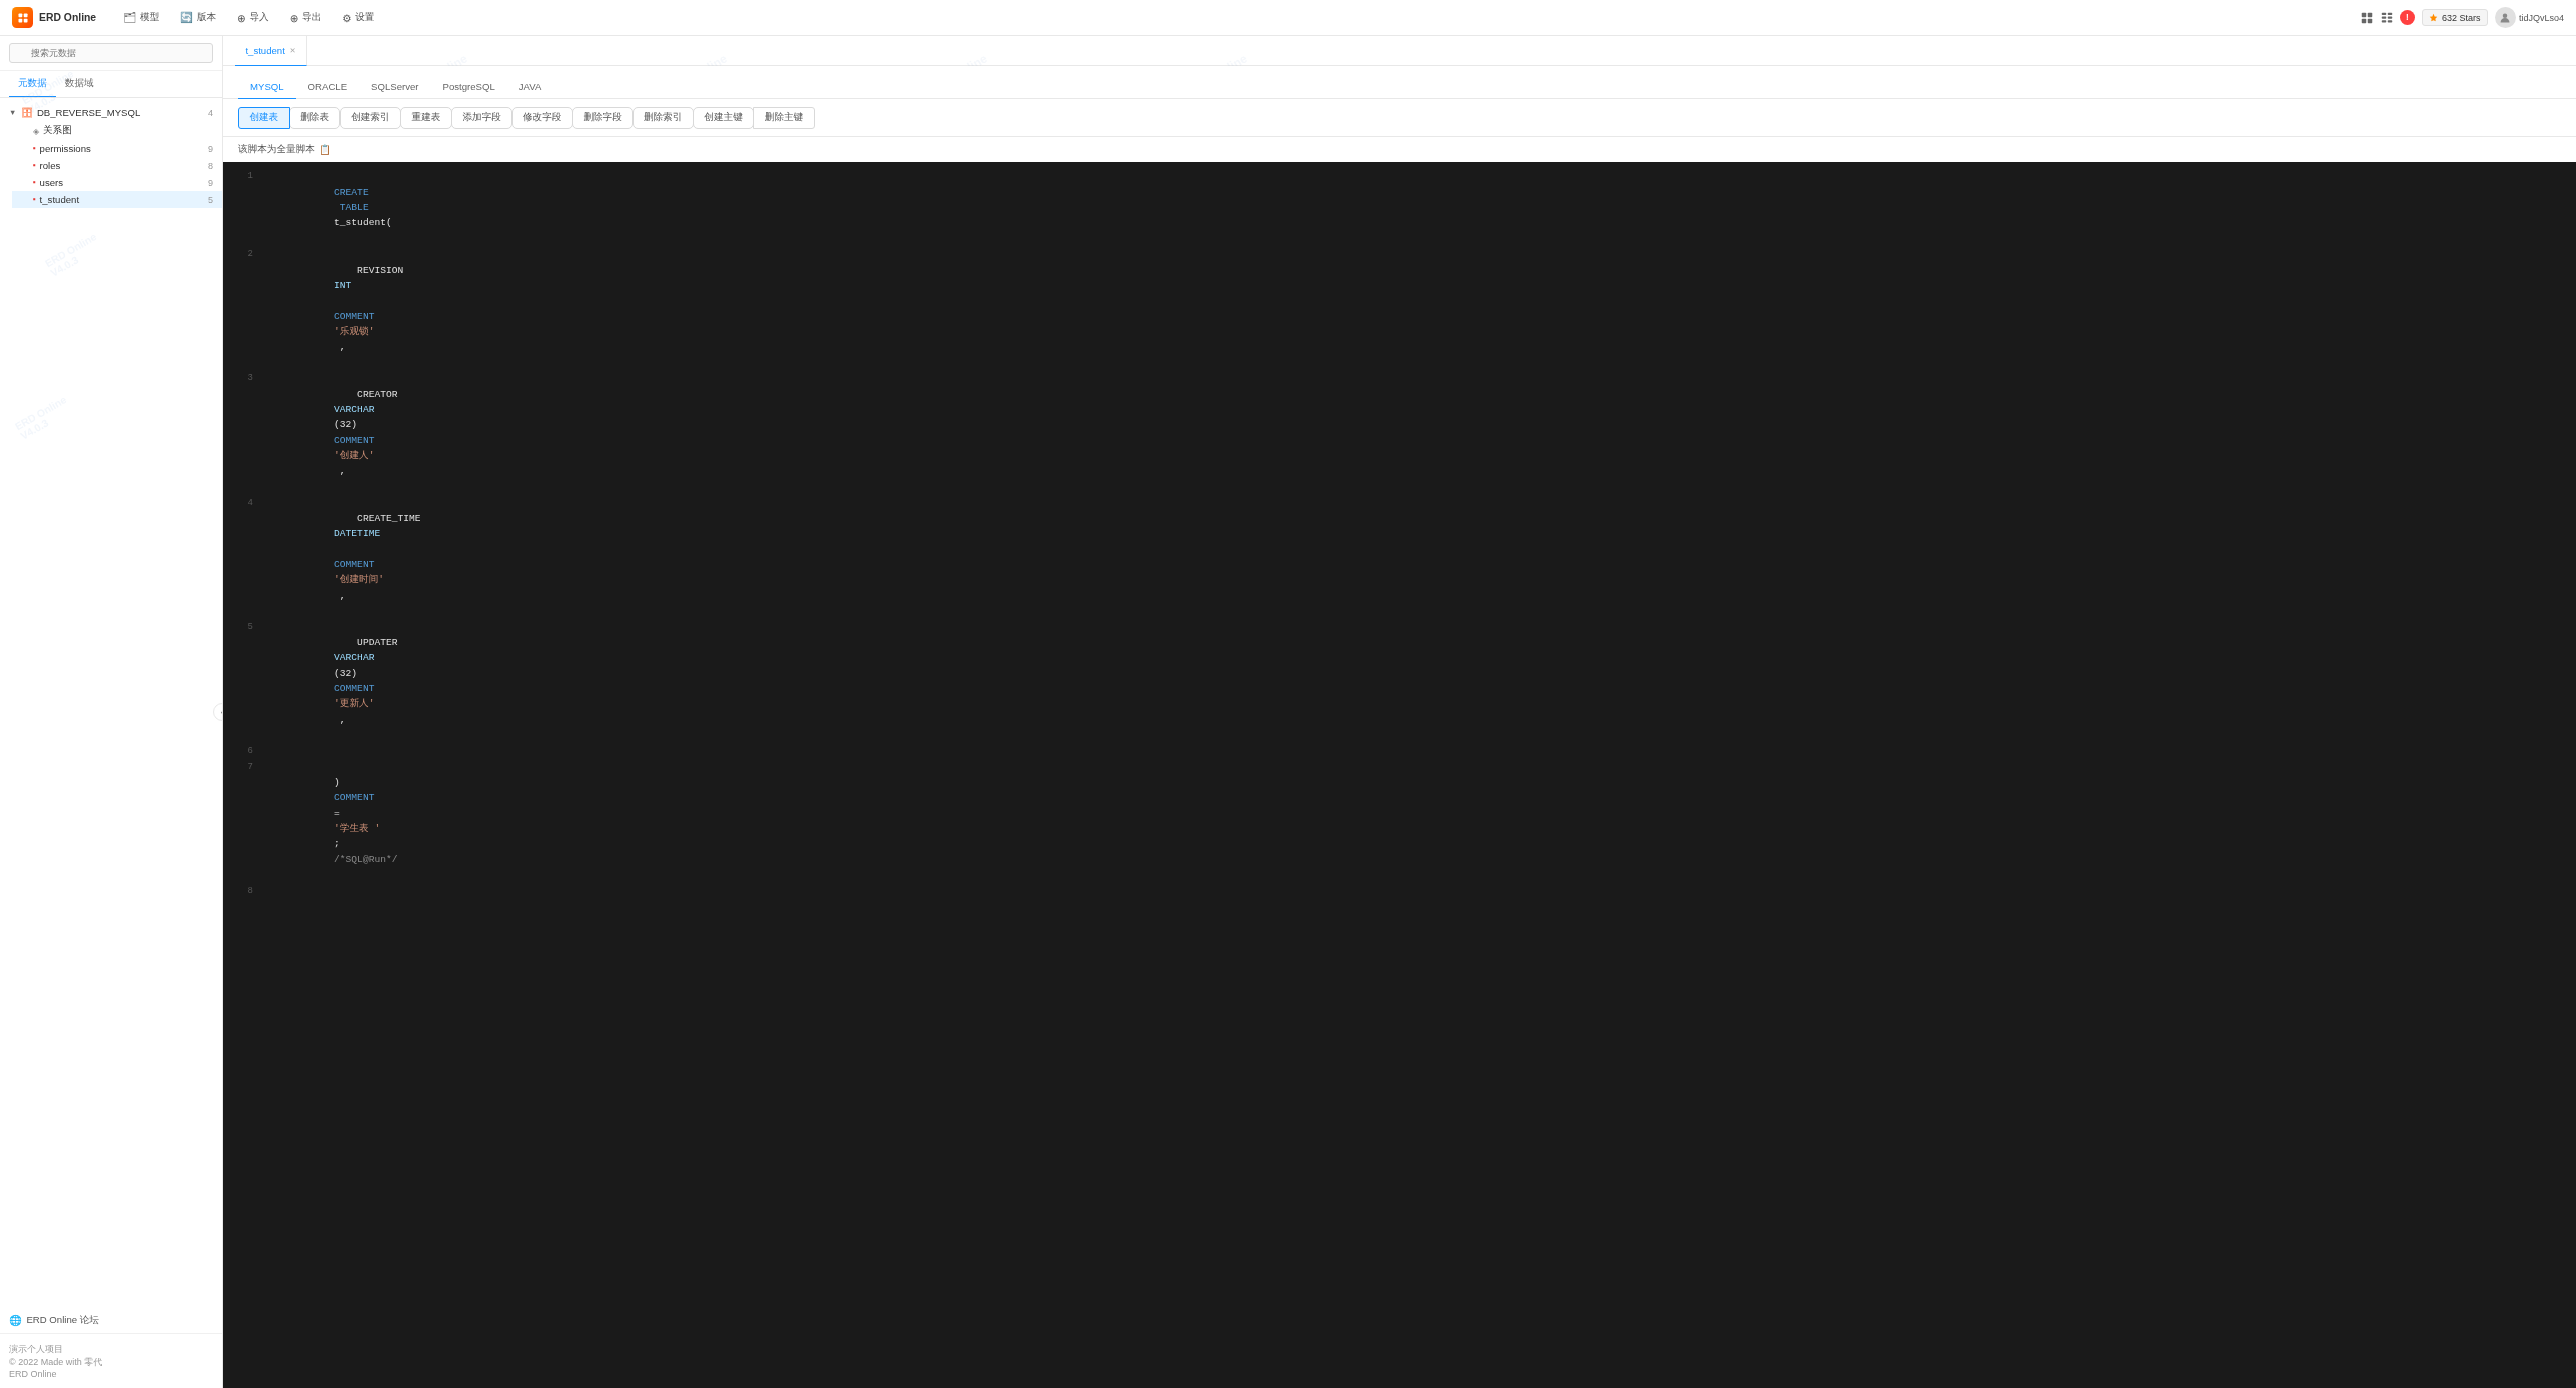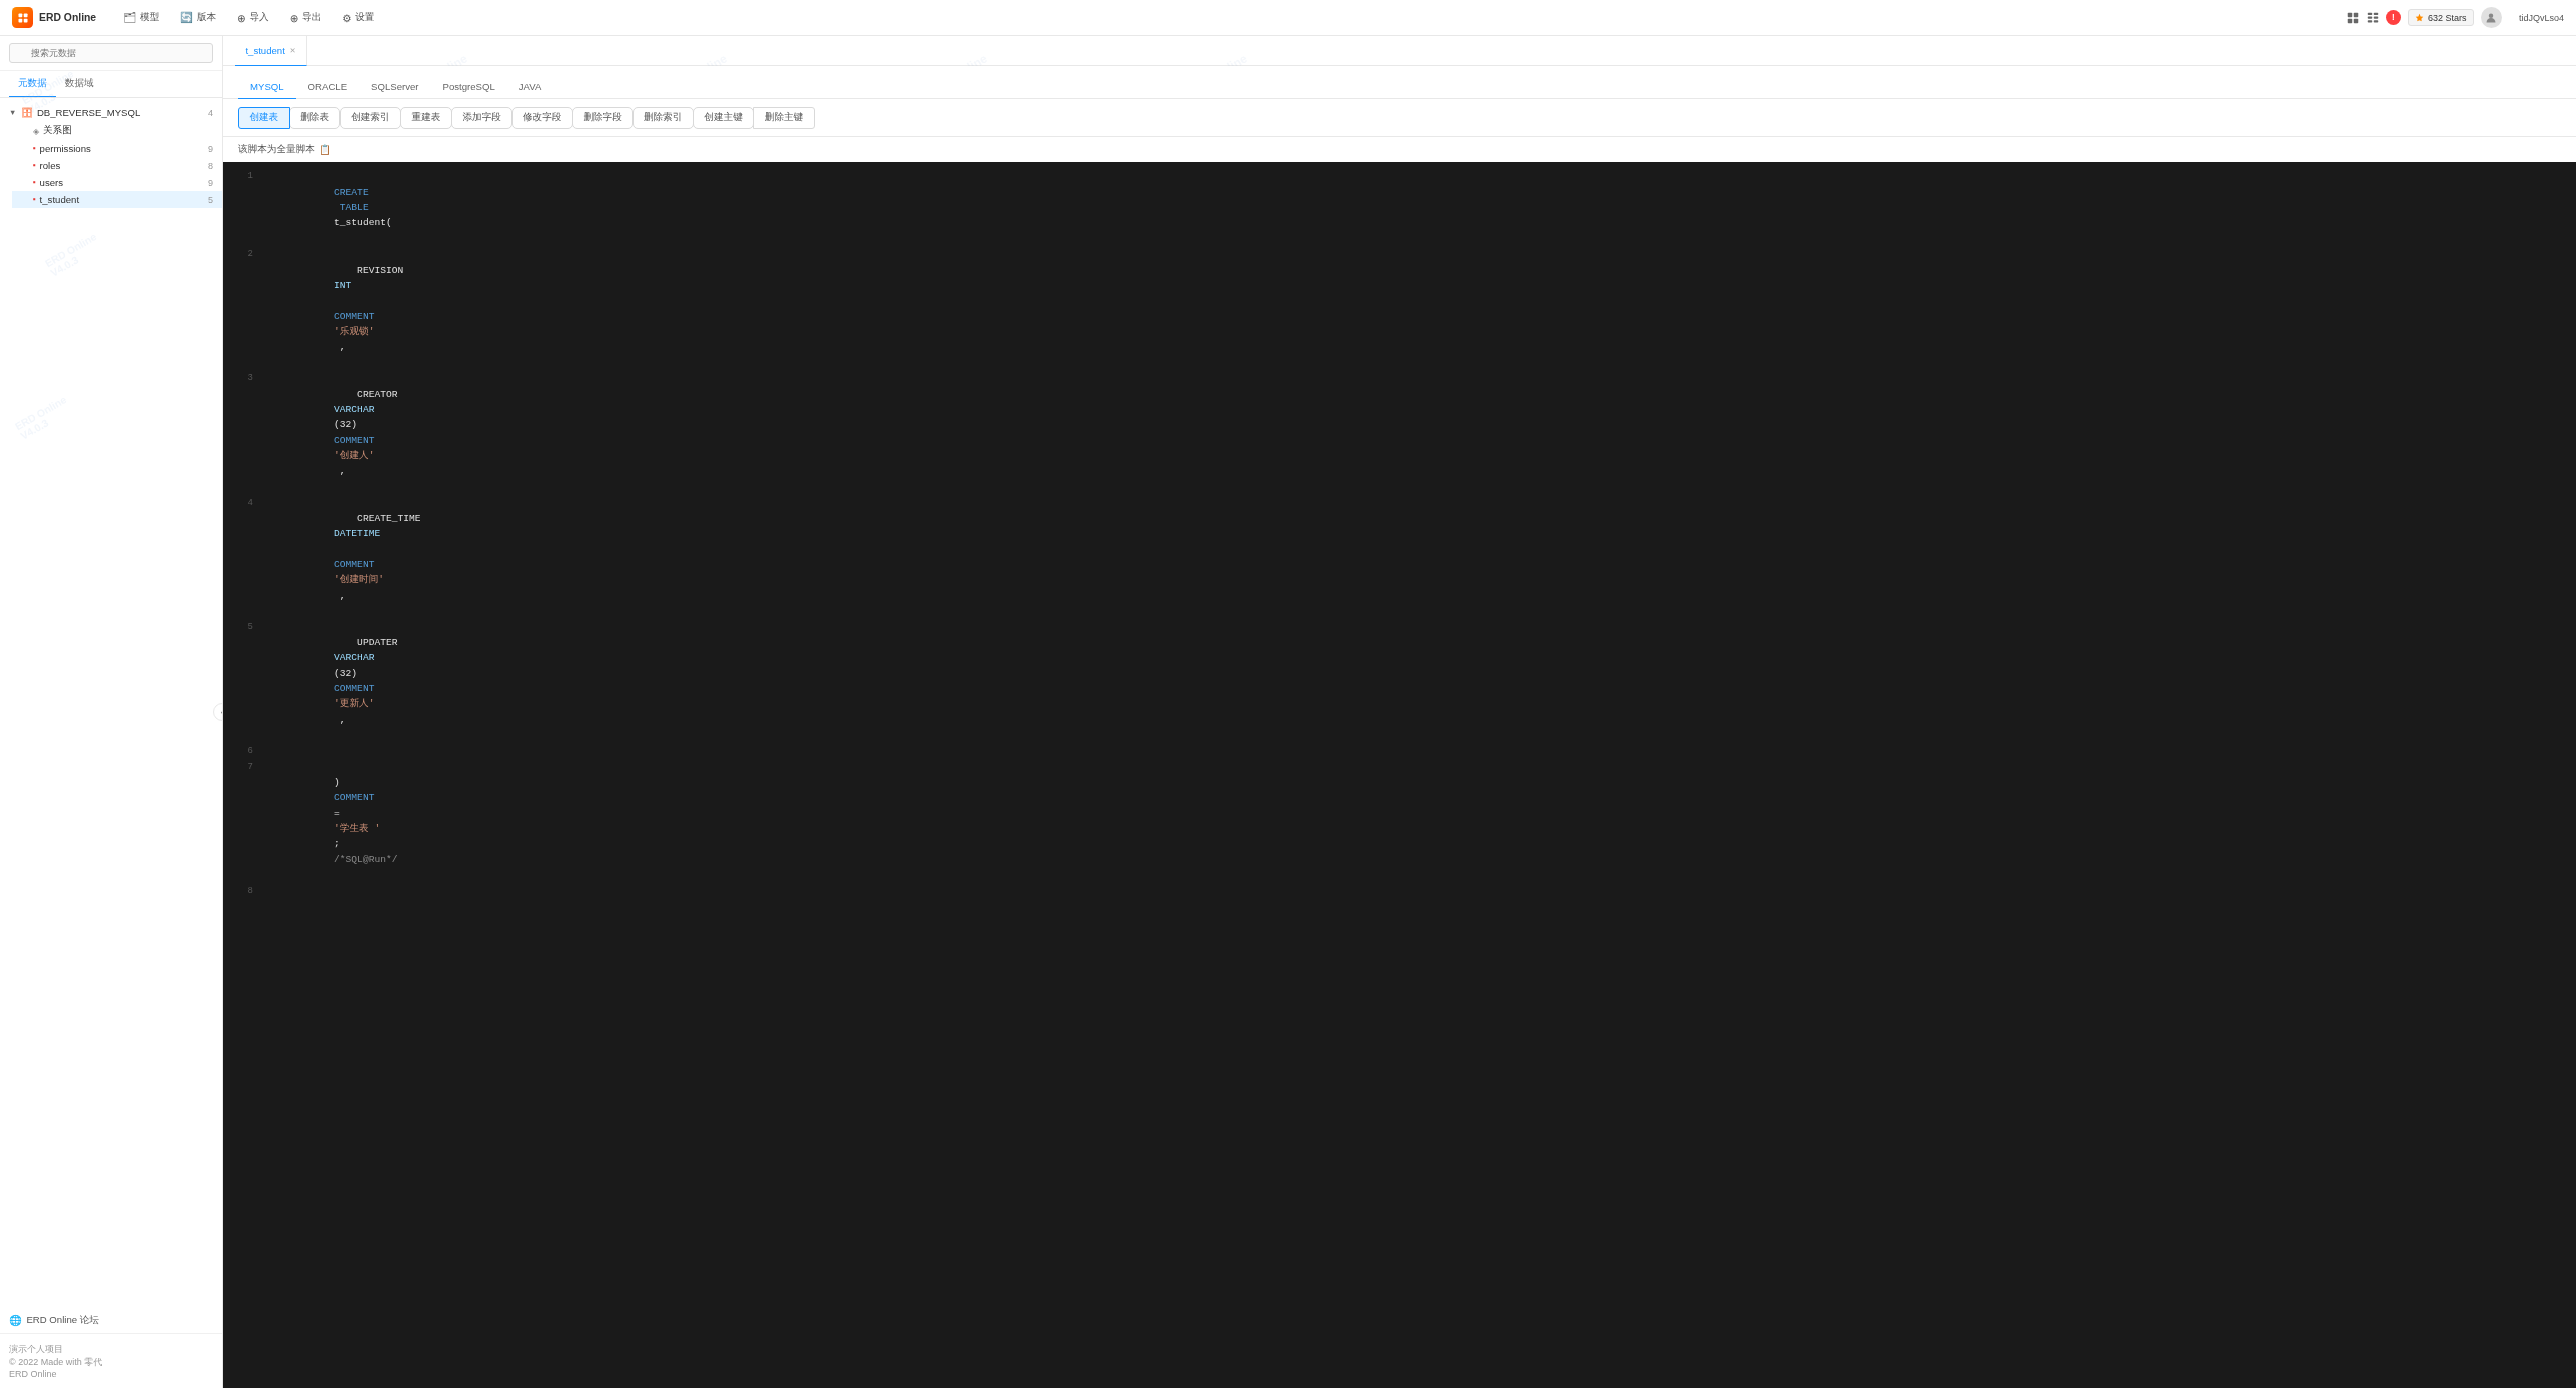--- a/index.html
+++ b/index.html
@@ -13,21 +13,21 @@
     }
     .top-nav-logo { display: flex; align-items: center; gap: 6px; margin-right: 18px; }
     .logo-icon { width: 21px; height: 21px; background: linear-gradient(135deg, #ff8c00, #ff4500); border-radius: 4.5px; display: flex; align-items: center; justify-content: center; color: white; font-weight: bold; font-size: 8.2px; }
     .logo-text { font-weight: 600; font-size: 10.4px; color: #333; }
     .top-nav-menu { display: flex; align-items: center; gap: 3px; flex: 1; }
     .nav-item { display: flex; align-items: center; gap: 3.7px; padding: 4.5px 9px; border-radius: 3px; cursor: pointer; color: #555; font-size: 9.6px; }
     .nav-item-icon { font-size: 10.4px; }
     .top-nav-right { display: flex; align-items: center; gap: 7.4px; }
     .grid-icon-btn { display: flex; align-items: center; gap: 3px; cursor: pointer; color: #666; }
     .stars-badge { display: flex; align-items: center; gap: 3.7px; background: #f5f5f5; border: 0.7px solid #e0e0e0; border-radius: 3px; padding: 2.2px 6px; font-size: 9px; cursor: pointer; }
-    .user-area { display: flex; align-items: center; gap: 17px; cursor: pointer; }
+    .user-area { display: flex; align-items: center; gap: 3px; cursor: pointer; }
     .user-avatar { width: 21px; height: 21px; border-radius: 50%; background: #e0e0e0; display: flex; align-items: center; justify-content: center; color: #666; font-size: 9px; }
     .user-name { font-size: 9px; color: #555; }
 
     
     .main-wrapper { display: flex; flex: 1; overflow: hidden; }
 
     
     .sidebar { width: 223px; background: #fff; border-right: 0.7px solid #e8e8e8; display: flex; flex-direction: column; flex-shrink: 0; overflow: hidden; position: relative; }
     .sidebar-search { padding: 7.4px 9px; border-bottom: 0.7px solid #f0f0f0; }
     .search-input { width: 100%; border: 0.7px solid #d9d9d9; border-radius: 3px; padding: 3.7px 7.4px 3.7px 21px; font-size: 9px; color: #999; background: #fafafa; position: relative; }

